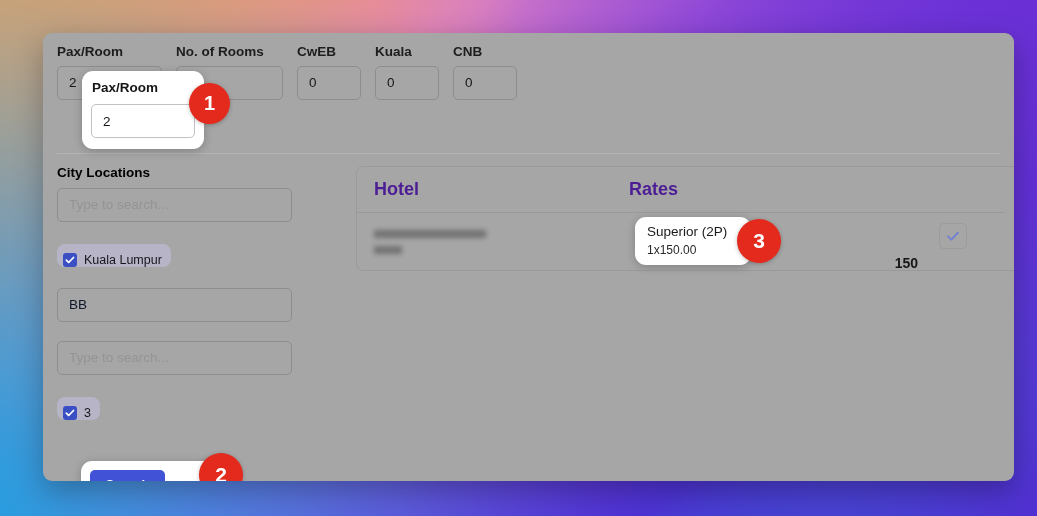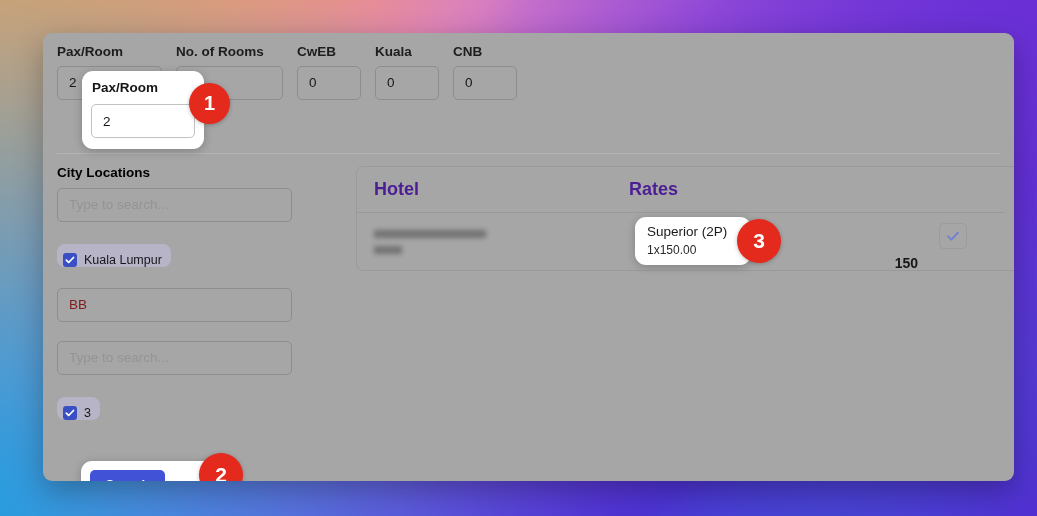--- a/index.html
+++ b/index.html
@@ -120,21 +120,21 @@
   }
   .side-input {
     width: 235px;
     height: 34px;
     border: 1px solid #8d8d8d;
     border-radius: 5px;
     display: flex;
     align-items: center;
     padding: 0 11px;
     font-size: 13.5px;
-    color: #7f1d1d;
+    color: #0f172a;
     background: transparent;
   }
   .side-input.ph { color: #949494; }
 
   .chip {
     display: inline-flex;
     align-items: flex-end;
     gap: 7px;
     height: 23px;
     padding: 0 9px 0 6px;

